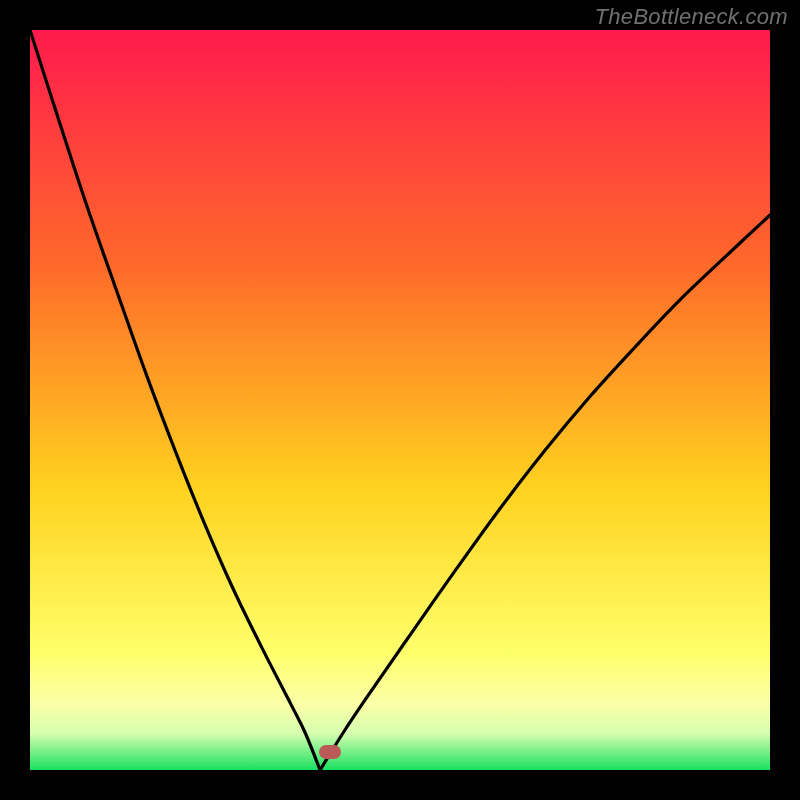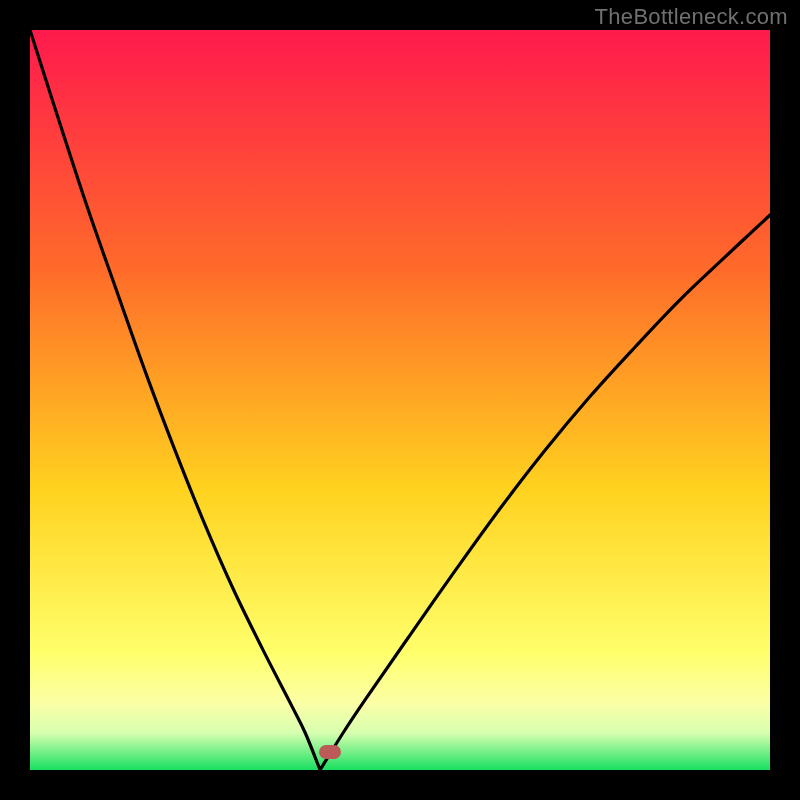--- a/index.html
+++ b/index.html
@@ -8,20 +8,21 @@
     width: 800px;
     height: 800px;
     overflow: hidden;
     font-family: Arial, Helvetica, sans-serif;
   }
   .frame {
     width: 800px;
     height: 800px;
     background: #000;
     position: relative;
+    font-style: italic;
   }
   .watermark {
     position: absolute;
     top: 4px;
     right: 12px;
     color: #707070;
     font-size: 22px;
     font-weight: 500;
     letter-spacing: 0.3px;
     z-index: 5;

